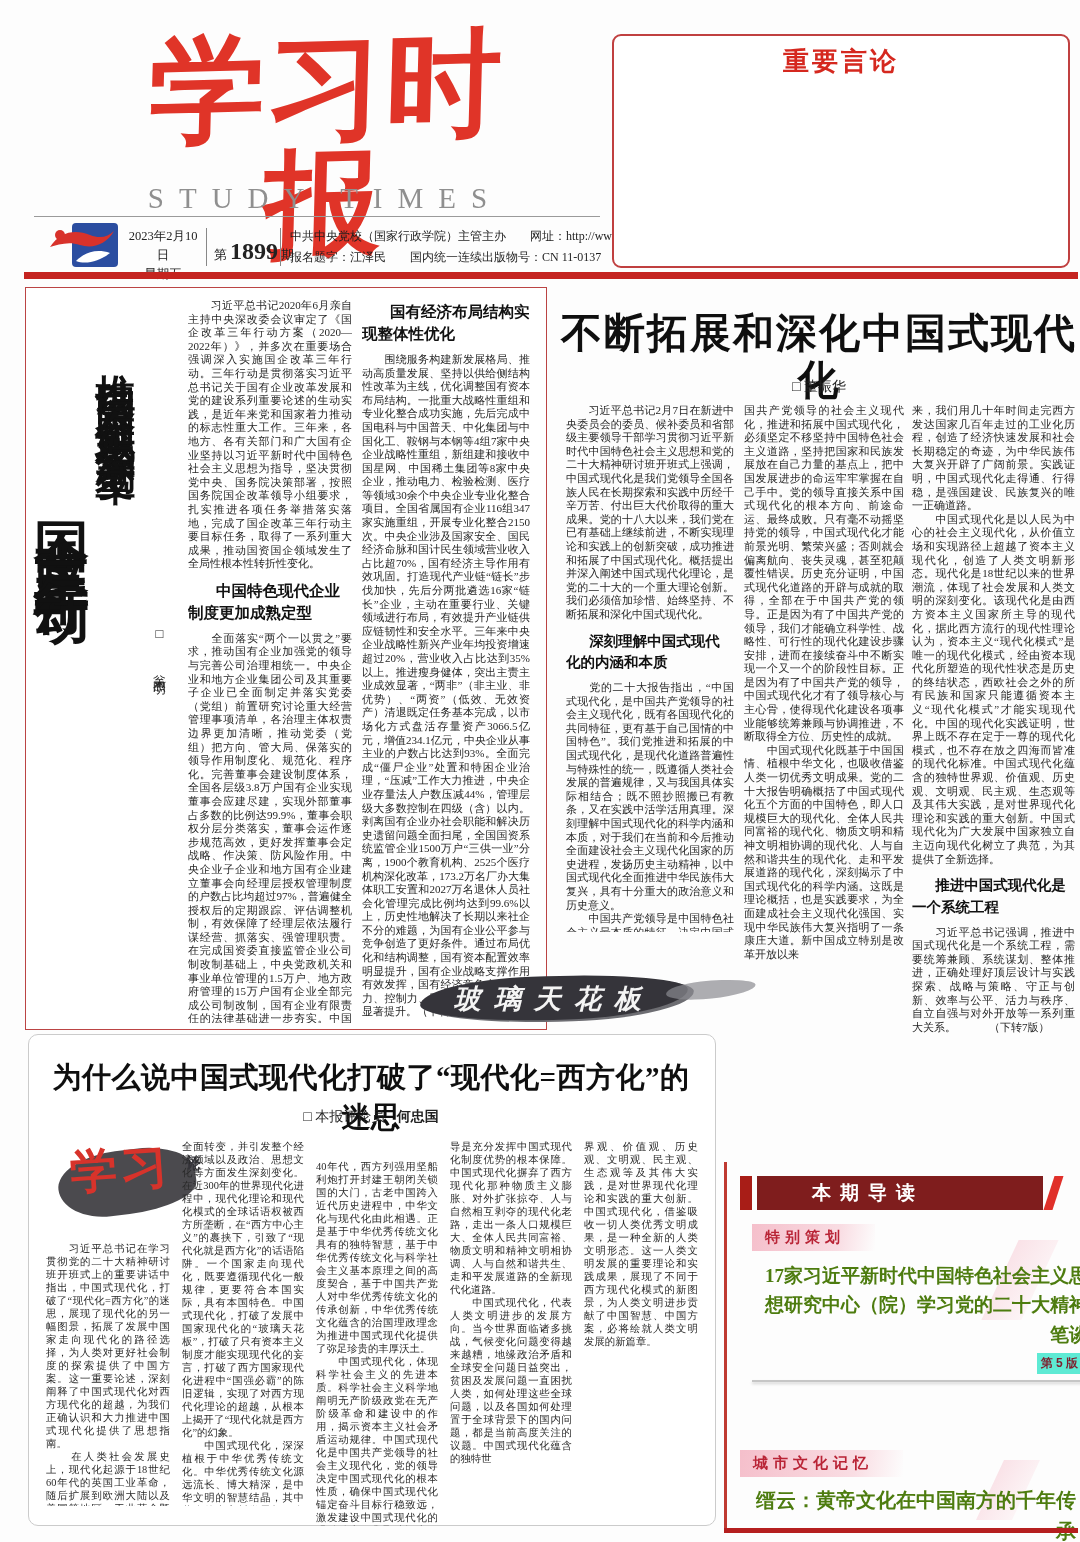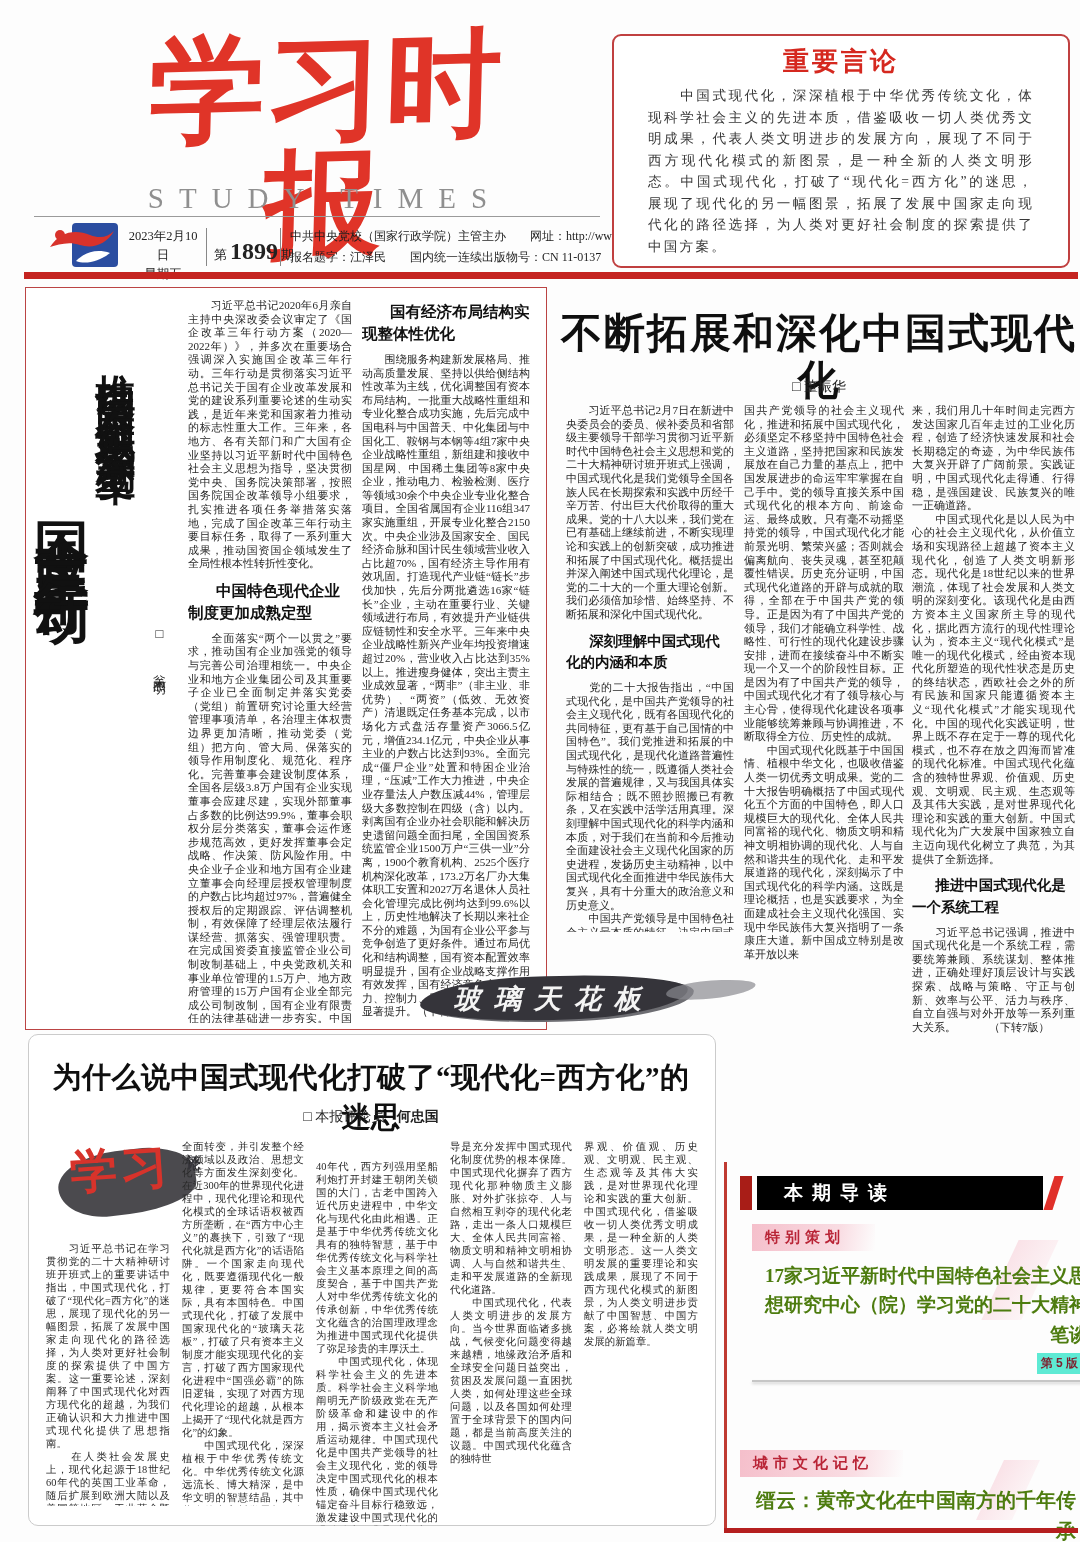--- a/index.html
+++ b/index.html
@@ -61,22 +61,22 @@
      border-radius:52% 48% 60% 42%/58% 52% 46% 60%;transform:rotate(-7deg);}
   .comlogo-main{position:absolute;left:12px;top:2px;font-weight:900;font-size:47px;color:#d7332b;
      transform:rotate(-4deg);letter-spacing:4px;}
   .comlogo-sub{position:absolute;right:6px;top:8px;writing-mode:vertical-rl;text-orientation:upright;
      font-size:14px;color:#35343a;font-weight:700;letter-spacing:2px;}
 
   
   .digest-vline{background:#bf3a32;}
   .digest-head{display:flex;align-items:stretch;height:34px;}
   .digest-head .cap{width:12px;background:#a81d17;margin-right:5px;}
-  .digest-head .bar{flex:1;background:#000000;color:#fff;font-family:"Liberation Sans","DejaVu Sans",sans-serif;
-     font-weight:900;font-size:19px;letter-spacing:9px;display:flex;align-items:center;padding-left:27px;}
+  .digest-head .bar{flex:1;background:#7f1d1d;color:#fff;font-family:"Liberation Sans","DejaVu Sans",sans-serif;
+     font-weight:900;font-size:19px;letter-spacing:9px;display:flex;align-items:center;padding-left:55px;}
   .digest-head .slash{width:9px;background:#e0302a;margin-left:6px;transform:skewX(-18deg);}
   .digest-label{display:inline-block;background:linear-gradient(100deg,#f5bfcb 0%,#f9dde3 70%,rgba(255,255,255,0) 100%);
      color:#b92436;font-family:"Liberation Sans","DejaVu Sans",sans-serif;font-weight:700;font-size:15px;
      letter-spacing:5px;padding:4px 30px 4px 13px;}
   .digest-hl{font-weight:900;font-size:19px;line-height:1.55;text-align:right;color:#4d7c0f;margin:10px 0 4px;}
   .digest-sub{text-align:center;font-size:13.5px;color:#333;letter-spacing:1px;margin:2px 0 4px;}
   .digest-pagerow{text-align:right;margin:2px 6px 0 0;}
   .digest-page{display:inline-block;background:#5eead4;color:#7e1f2e;font-weight:700;font-size:12px;
      padding:2px 4px;font-family:"Liberation Sans","DejaVu Sans",sans-serif;}
   .digest-rule{border-bottom:2px solid #c6c6c6;box-shadow:0 2px 3px rgba(0,0,0,.18);margin-top:6px;}
@@ -109,21 +109,20 @@
     <span>第</span><b>1899</b><span>期</span>
   </div>
   <div class="abs vline" style="left:280px;top:228px;height:38px;"></div>
   <div class="abs pubinfo" style="left:290px;top:226px;">
     <div>中共中央党校（国家行政学院）主管主办　　网址：http://www.studytimes.cn</div>
     <div>报名题字：江泽民　　国内统一连续出版物号：CN 11-0137　　代号：1-267</div>
   </div>
 
   <div class="abs quotebox" style="left:612px;top:34px;width:458px;height:234px;">
     <h2>重要言论</h2>
-    <p>　　中国式现代化，深深植根于中华优秀传统文化，体现科学社会主义的先进本质，借鉴吸收一切人类优秀文明成果，代表人类文明进步的发展方向，展现了不同于西方现代化模式的新图景，是一种全新的人类文明形态。中国式现代化，打破了“现代化=西方化”的迷思，展现了现代化的另一幅图景，拓展了发展中国家走向现代化的路径选择，为人类对更好社会制度的探索提供了中国方案。</p>
   </div>
 
   <div class="abs bigrule" style="left:24px;top:272px;width:1054px;height:7px;"></div>
 
   <div class="abs leftbox" style="left:25px;top:287px;width:520px;height:741px;"></div>
   <div class="abs vhead" style="left:96px;top:342px;font-size:40px;letter-spacing:7px;height:670px;">推动国资国企领域发生深刻变革</div>
   <div class="abs vhead" style="left:34px;top:478px;font-size:55px;letter-spacing:10px;height:545px;">国企改革三年行动</div>
   <div class="abs vauthor" style="left:150px;top:626px;height:120px;">□ 翁杰明</div>
 
   <div class="abs newscol" style="left:188px;top:299px;width:164px;height:724px;">

